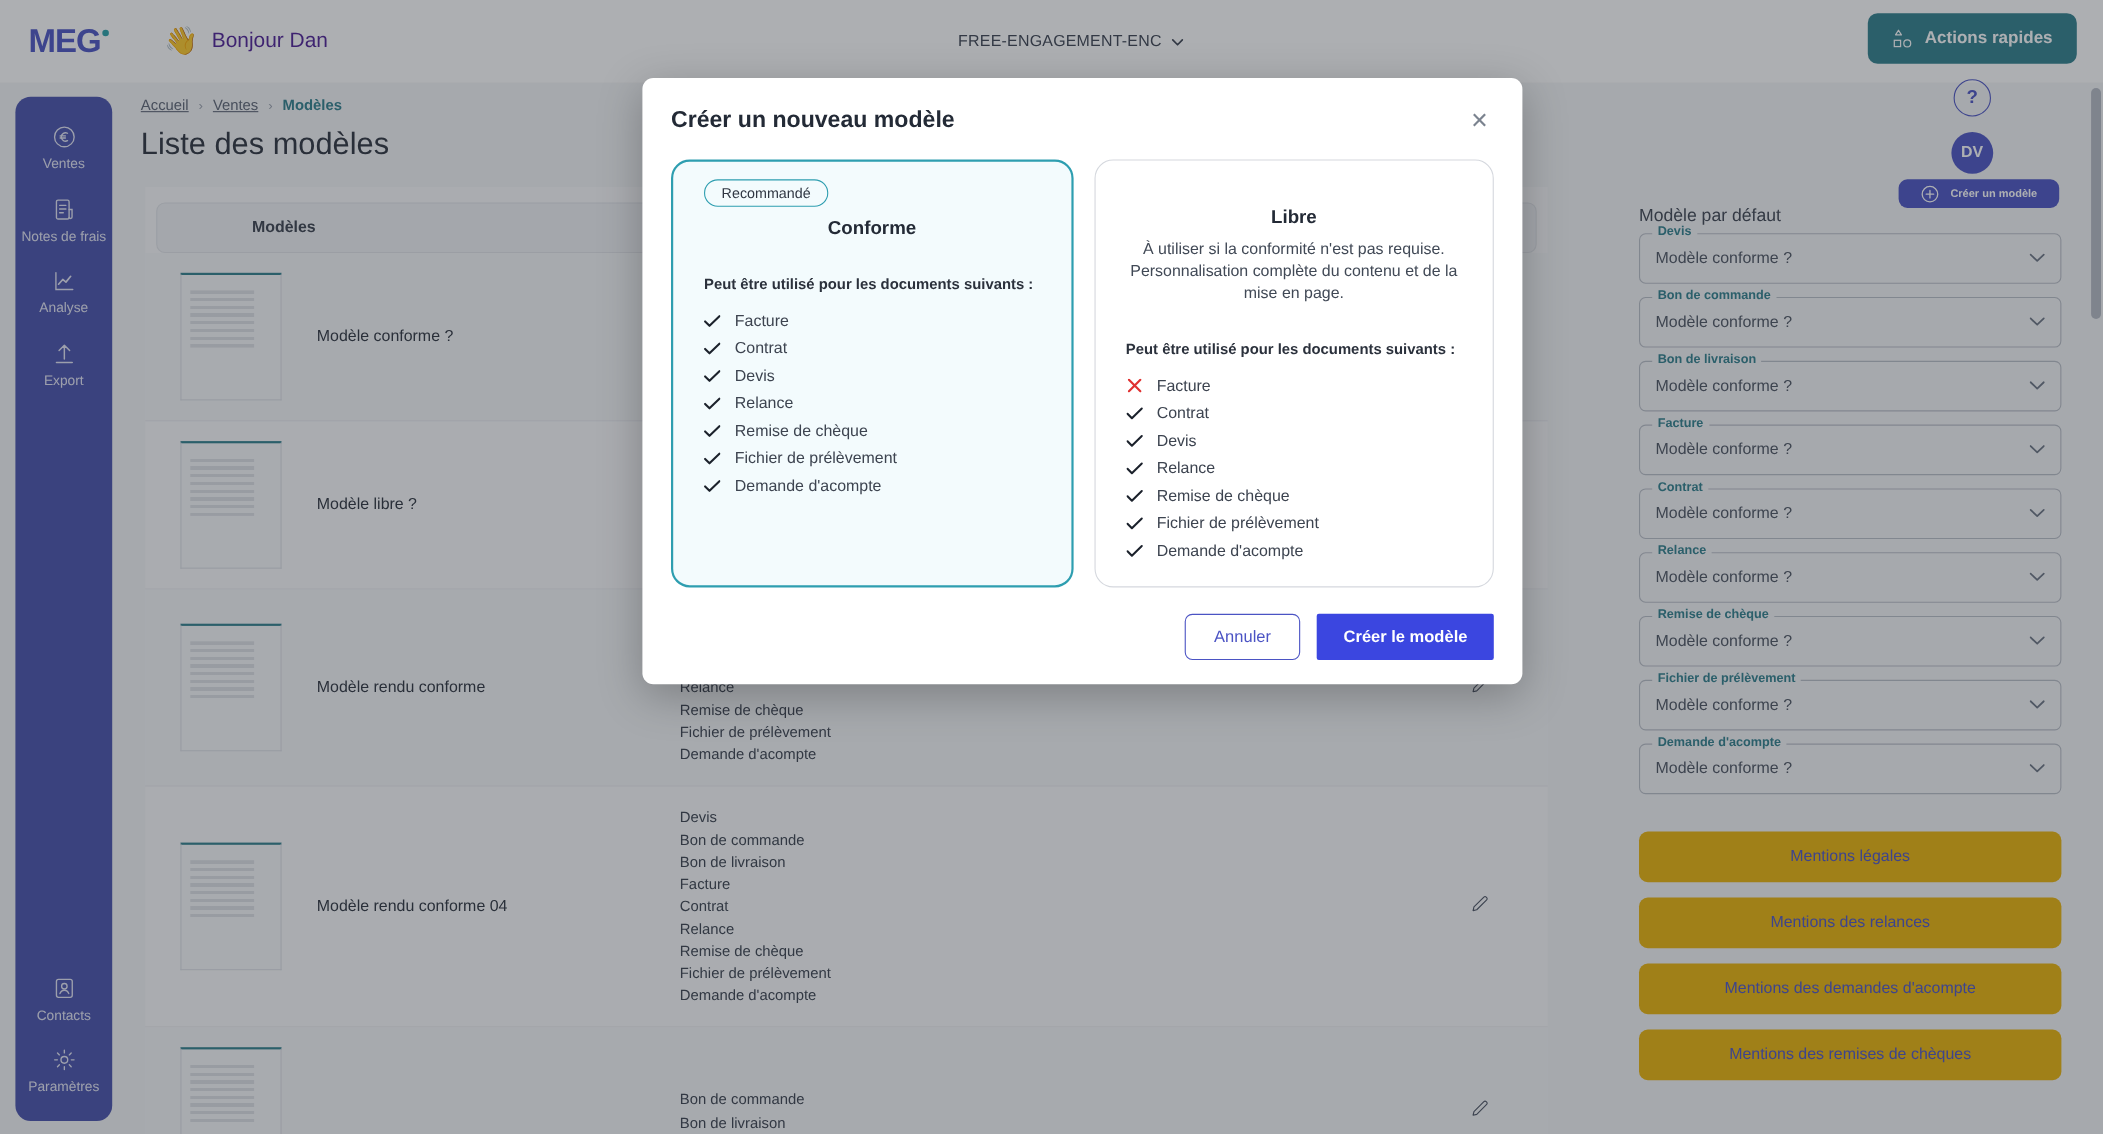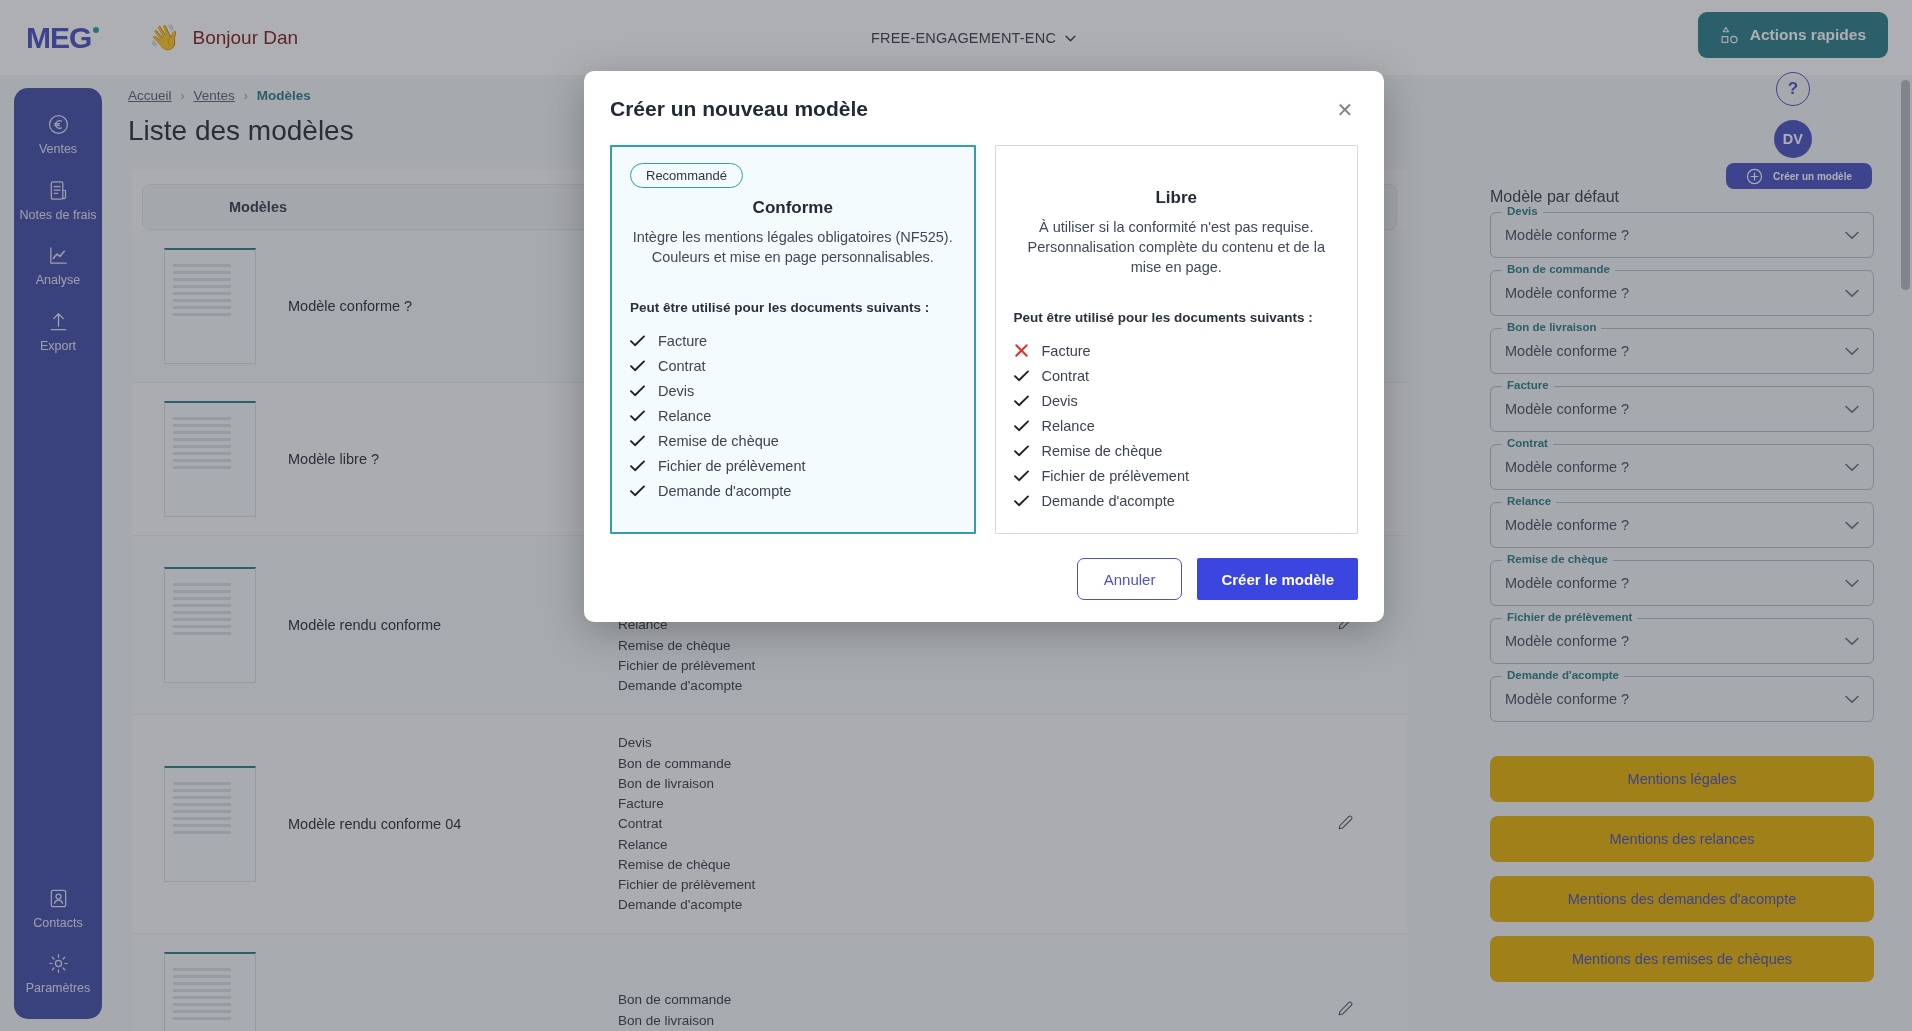--- a/index.html
+++ b/index.html
@@ -35,21 +35,21 @@
     color: #4b53c4; font-family: "Liberation Sans", sans-serif;
   }
   .logo-dot {
     width: 6px; height: 6px; border-radius: 50%;
     background: #27a0a8; margin-top: 6px; margin-left: 2px;
   }
   .greeting {
     display: flex; align-items: center; gap: 12px; margin-left: 50px;
   }
   .wave-icon { font-size: 25px; line-height: 1; }
-  .greeting-text { font-size: 19px; color: #7f1d1d; font-weight: 500; }
+  .greeting-text { font-size: 19px; color: #4c1d95; font-weight: 500; }
 
   .org-select {
     position: absolute; left: 855px; top: 18px;
     height: 40px; padding: 0 16px;
     display: flex; align-items: center; gap: 9px;
     border-radius: 6px; cursor: pointer;
   }
   .org-label { font-size: 14.5px; color: #3b4250; letter-spacing: .2px; }
   .chev-sm { width: 11px; height: 7px; }
 
@@ -202,22 +202,22 @@
     margin-bottom: 22px;
   }
   .modal-title { font-size: 21px; font-weight: 700; color: #232a36; }
   .modal-close {
     width: 26px; height: 26px; cursor: pointer; border: none; background: none;
     color: #7b838f; font-size: 20px; line-height: 1; display: flex;
     align-items: center; justify-content: center;
   }
   .cards { display: flex; gap: 19px; }
   .card {
-    flex: 1; border: 1px solid #d5d8de; border-radius: 1px;
-    padding: 16px 18px 20px; position: relative; cursor: pointer;
+    flex: 1; border: 1px solid #d5d8de; border-radius: 17px;
+    padding: 16px 28px 20px; position: relative; cursor: pointer;
     min-height: 340px;
   }
   .card.selected {
     border: 2px solid #2e9eb0; background: #f3fbfd;
   }
   .badge {
     display: inline-block; border: 1px solid #2e9eb0; border-radius: 20px;
     padding: 4px 15px; font-size: 13px; color: #2f3642; background: #f3fbfd;
     margin-bottom: 6px;
   }
@@ -506,21 +506,21 @@
 
   <div class="dim-overlay"></div>
 
   <div class="modal">
     <div class="modal-head">
       <div class="modal-title">Créer un nouveau modèle</div>
       <button class="modal-close">✕</button>
     </div>
 
     <div class="cards" id="modal-cards">
-        <div class="card selected"><div class="badge">Recommandé</div><div class="card-title">Conforme</div><div class="card-desc">Intègre les mentions légales obligatoires (NF525). Couleurs et mise en page personnalisables.</div><div class="card-sub">Peut être utilisé pour les documents suivants :</div><div class="doc-item">
+        <div class="card selected"><div class="badge">Recommandé</div><div class="card-title">Conforme</div><div class="card-sub">Peut être utilisé pour les documents suivants :</div><div class="doc-item">
             <span class="mark yes">
               <svg width="15" height="12" viewBox="0 0 15 12">
                 <path d="M1 6.2L5 10.2L14 1.4" stroke="#1c222c" stroke-width="1.9" fill="none" stroke-linecap="round" stroke-linejoin="round"></path>
               </svg>
             </span>
             <span>Facture</span>
           </div><div class="doc-item">
             <span class="mark yes">
               <svg width="15" height="12" viewBox="0 0 15 12">
                 <path d="M1 6.2L5 10.2L14 1.4" stroke="#1c222c" stroke-width="1.9" fill="none" stroke-linecap="round" stroke-linejoin="round"></path>

